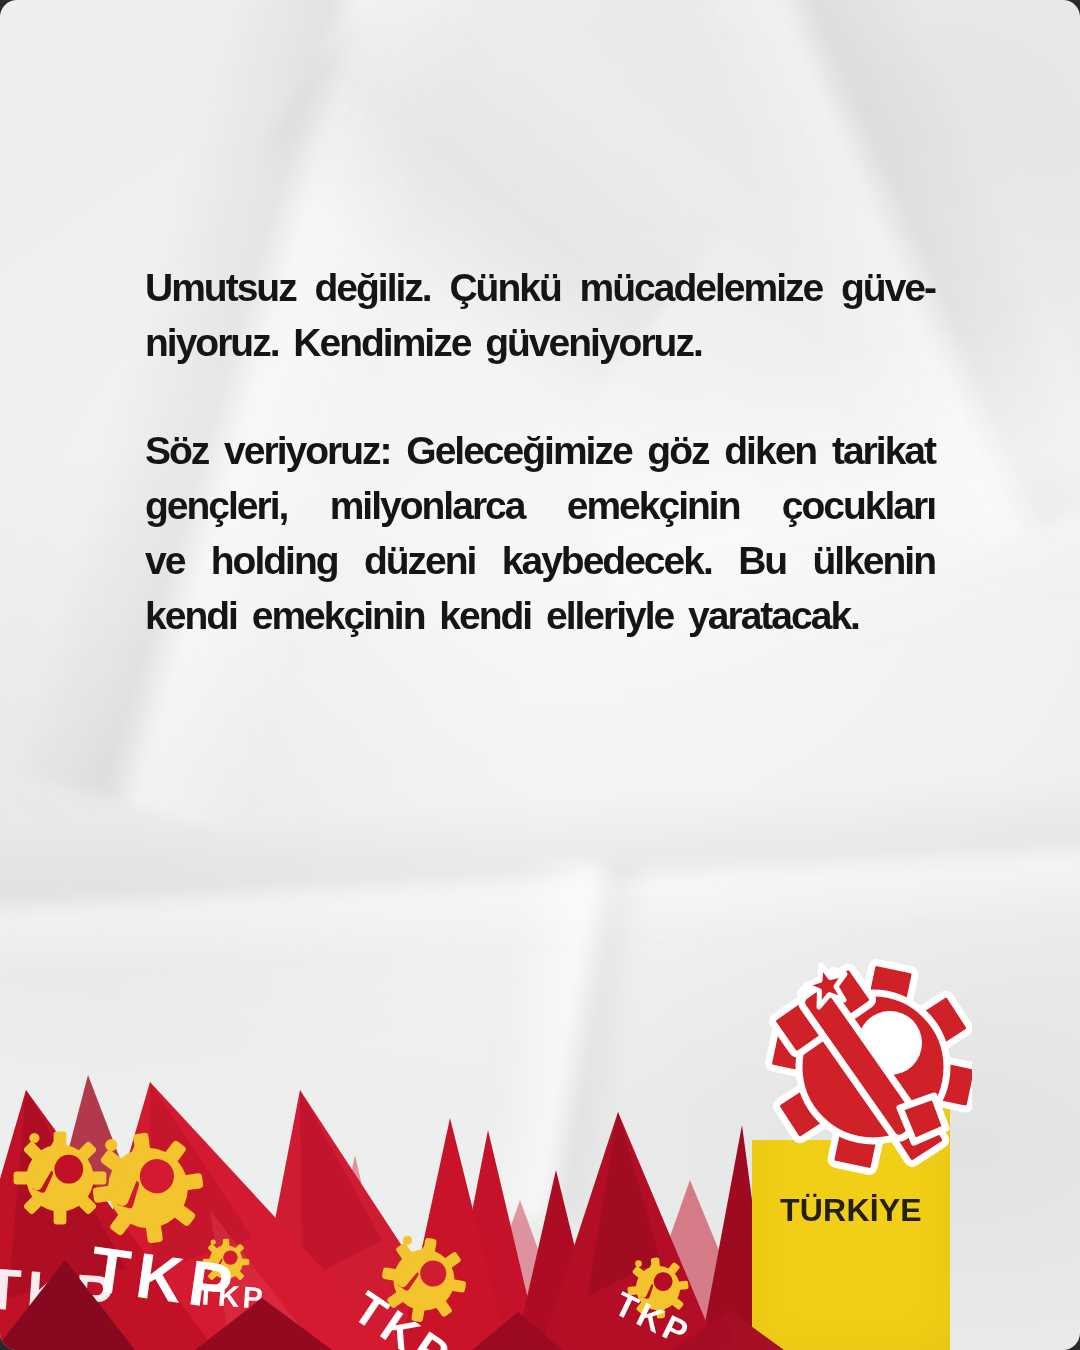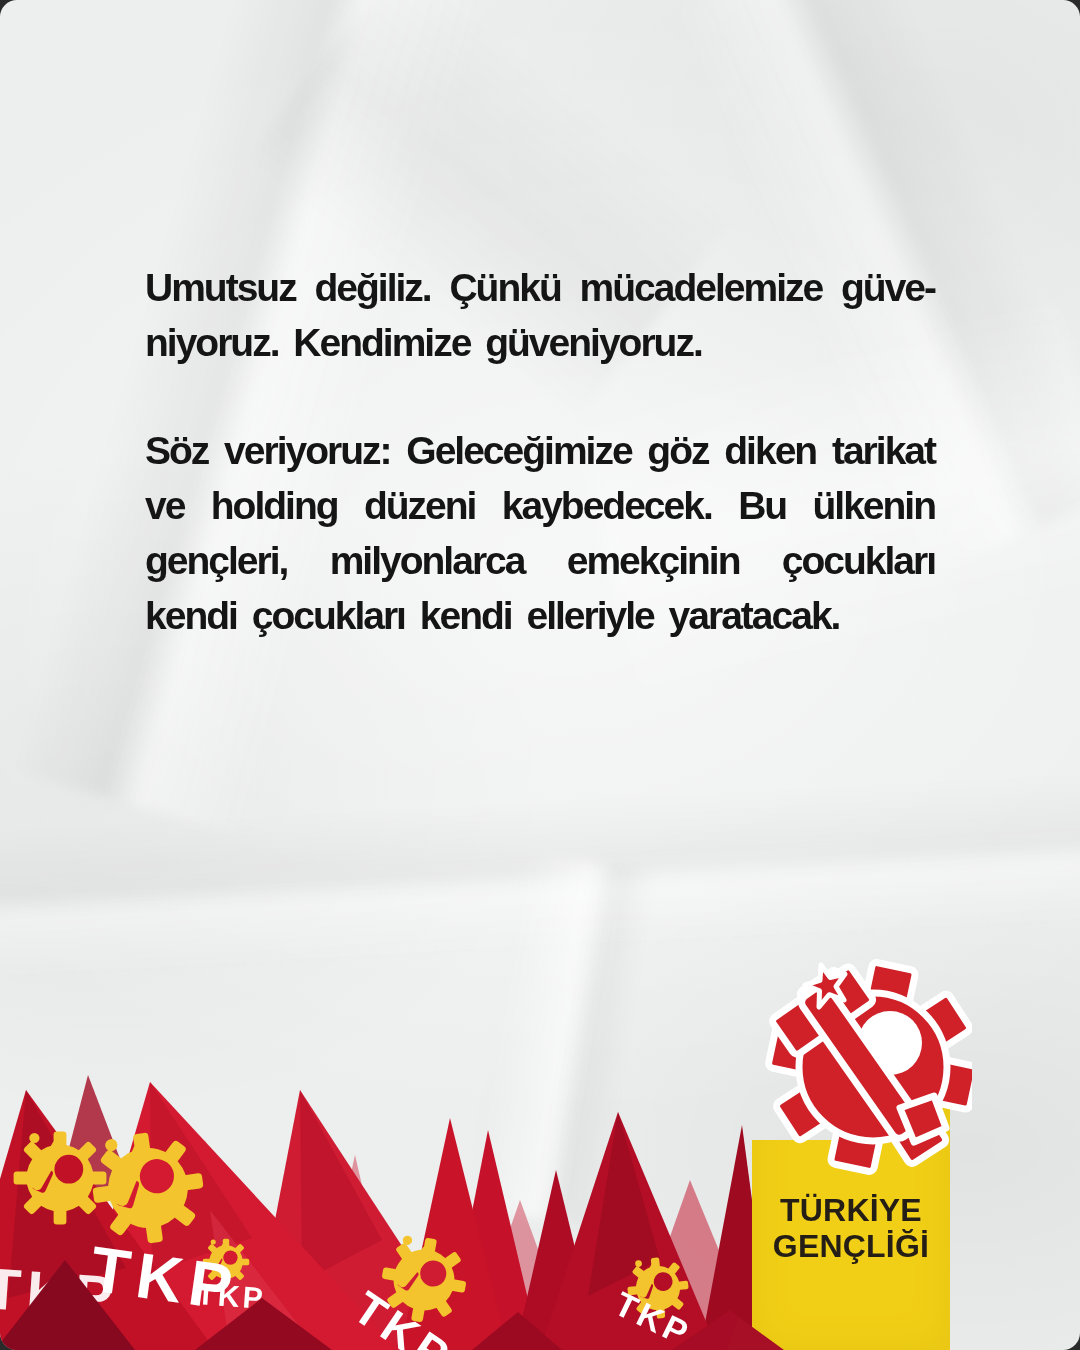--- a/index.html
+++ b/index.html
@@ -61,23 +61,23 @@
 
   <main class="copy">
     <p>
       <span class="ln">Umutsuz değiliz. Çünkü mücadelemize güve-</span>
       <span class="ln end">niyoruz. Kendimize güveniyoruz.</span>
     </p>
     <p>
     </p>
     <p>
       <span class="ln">Söz veriyoruz: Geleceğimize göz diken tarikat</span>
+      <span class="ln">gençleri, milyonlarca emekçinin çocukları</span>
       <span class="ln">ve holding düzeni kaybedecek. Bu ülkenin</span>
-      <span class="ln">gençleri, milyonlarca emekçinin çocukları</span>
-      <span class="ln end">kendi çocukları kendi elleriyle yaratacak.</span>
+      <span class="ln end">kendi emekçinin kendi elleriyle yaratacak.</span>
     </p>
   </main>
 
   <svg class="flags" width="780" height="290" viewBox="0 0 780 290">
     <defs>
       <g id="em">
         <g fill="#f3c42d">
           <rect x="-4" y="-29" width="8" height="10" rx="2"></rect>
           <rect x="-4" y="-29" width="8" height="10" rx="2" transform="rotate(45)"></rect>
           <rect x="-4" y="-29" width="8" height="10" rx="2" transform="rotate(90)"></rect>
@@ -139,21 +139,20 @@
       <polygon points="65,200 135,290 -5,290" fill="#870920"></polygon>
       <polygon points="262,238 332,290 195,290" fill="#93091f"></polygon>
       <polygon points="518,252 562,290 472,290" fill="#9c0a22"></polygon>
       <polygon points="730,250 780,290 672,290" fill="#a60c25"></polygon>
     </g>
   </svg>
 
   <div class="badge">
     <div class="badge-text">
       <div>TÜRKİYE</div>
-      <div>GENÇLİĞİ</div>
     </div>
   </div>
 
   <svg class="logo" width="230" height="230" viewBox="0 0 230 230">
     <g stroke="#ffffff" stroke-width="7" stroke-linejoin="round" fill="#d02028">
 
       <g transform="translate(131,121)">
         <rect x="-22" y="-103" width="44" height="38" rx="5" transform="rotate(12)"></rect>
         <rect x="-22" y="-103" width="44" height="38" rx="5" transform="rotate(57)"></rect>
         <rect x="-22" y="-103" width="44" height="38" rx="5" transform="rotate(102)"></rect>

